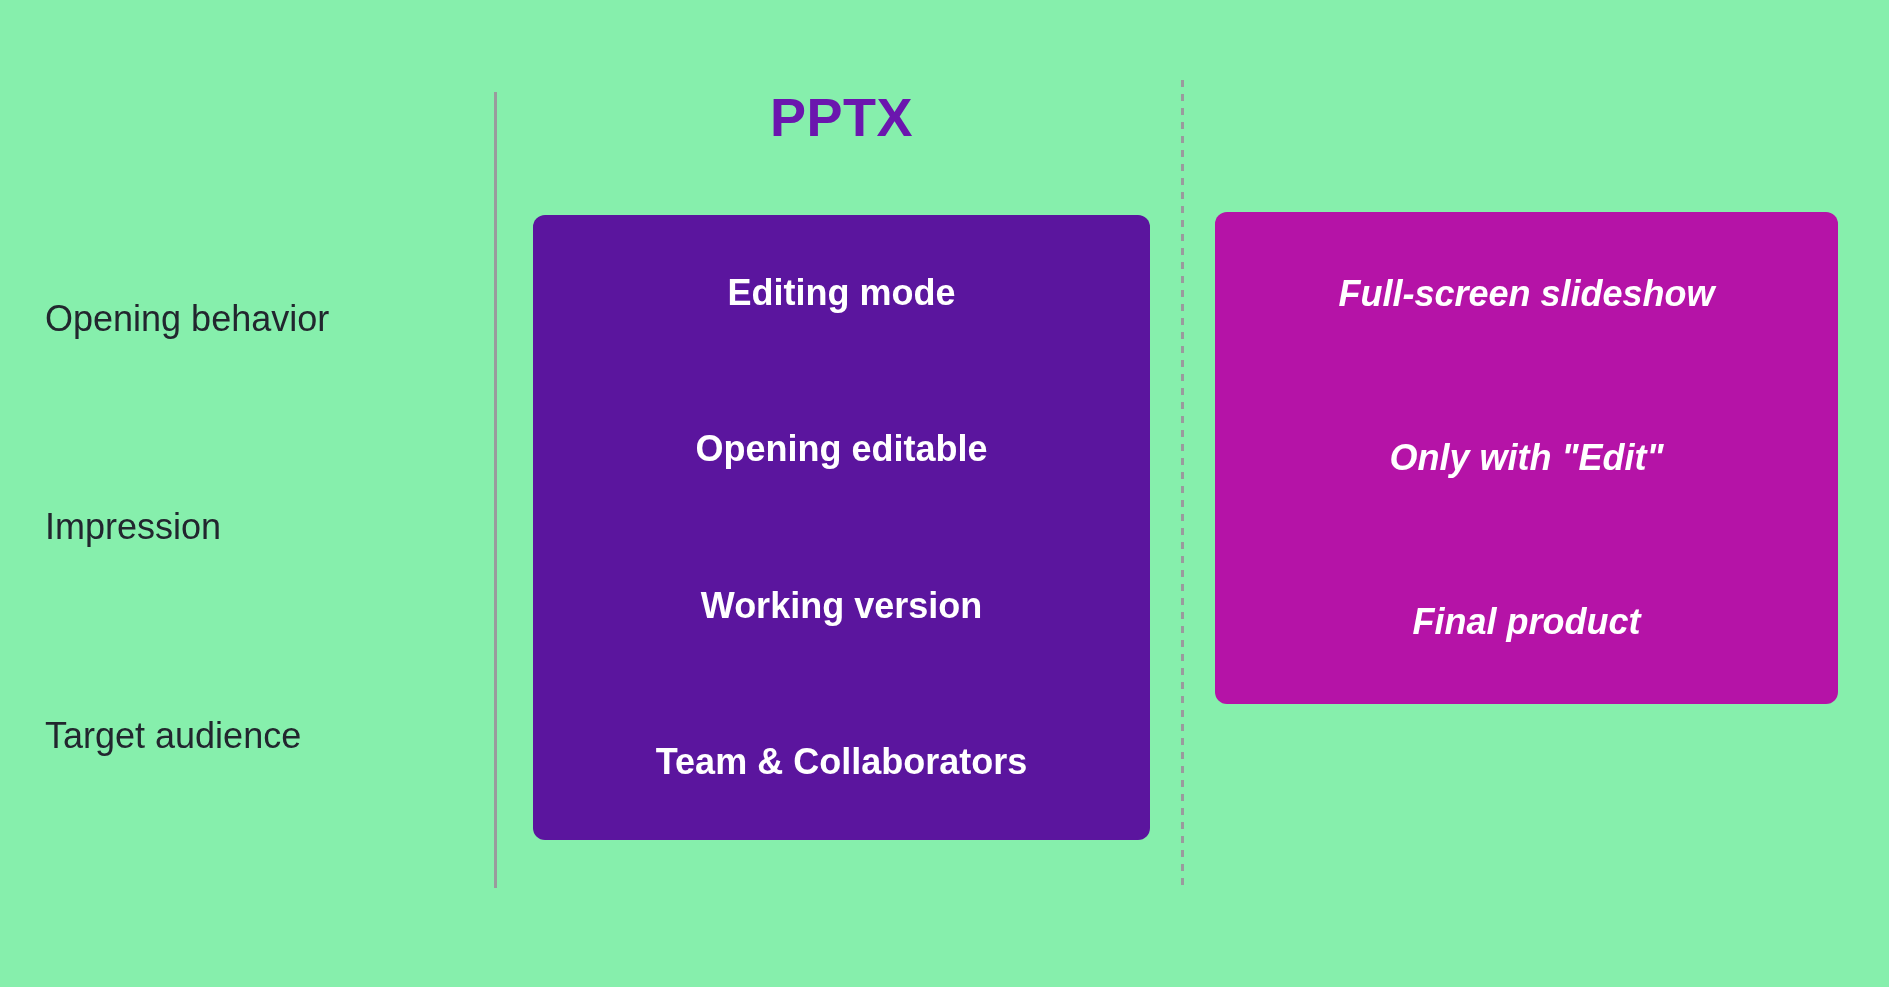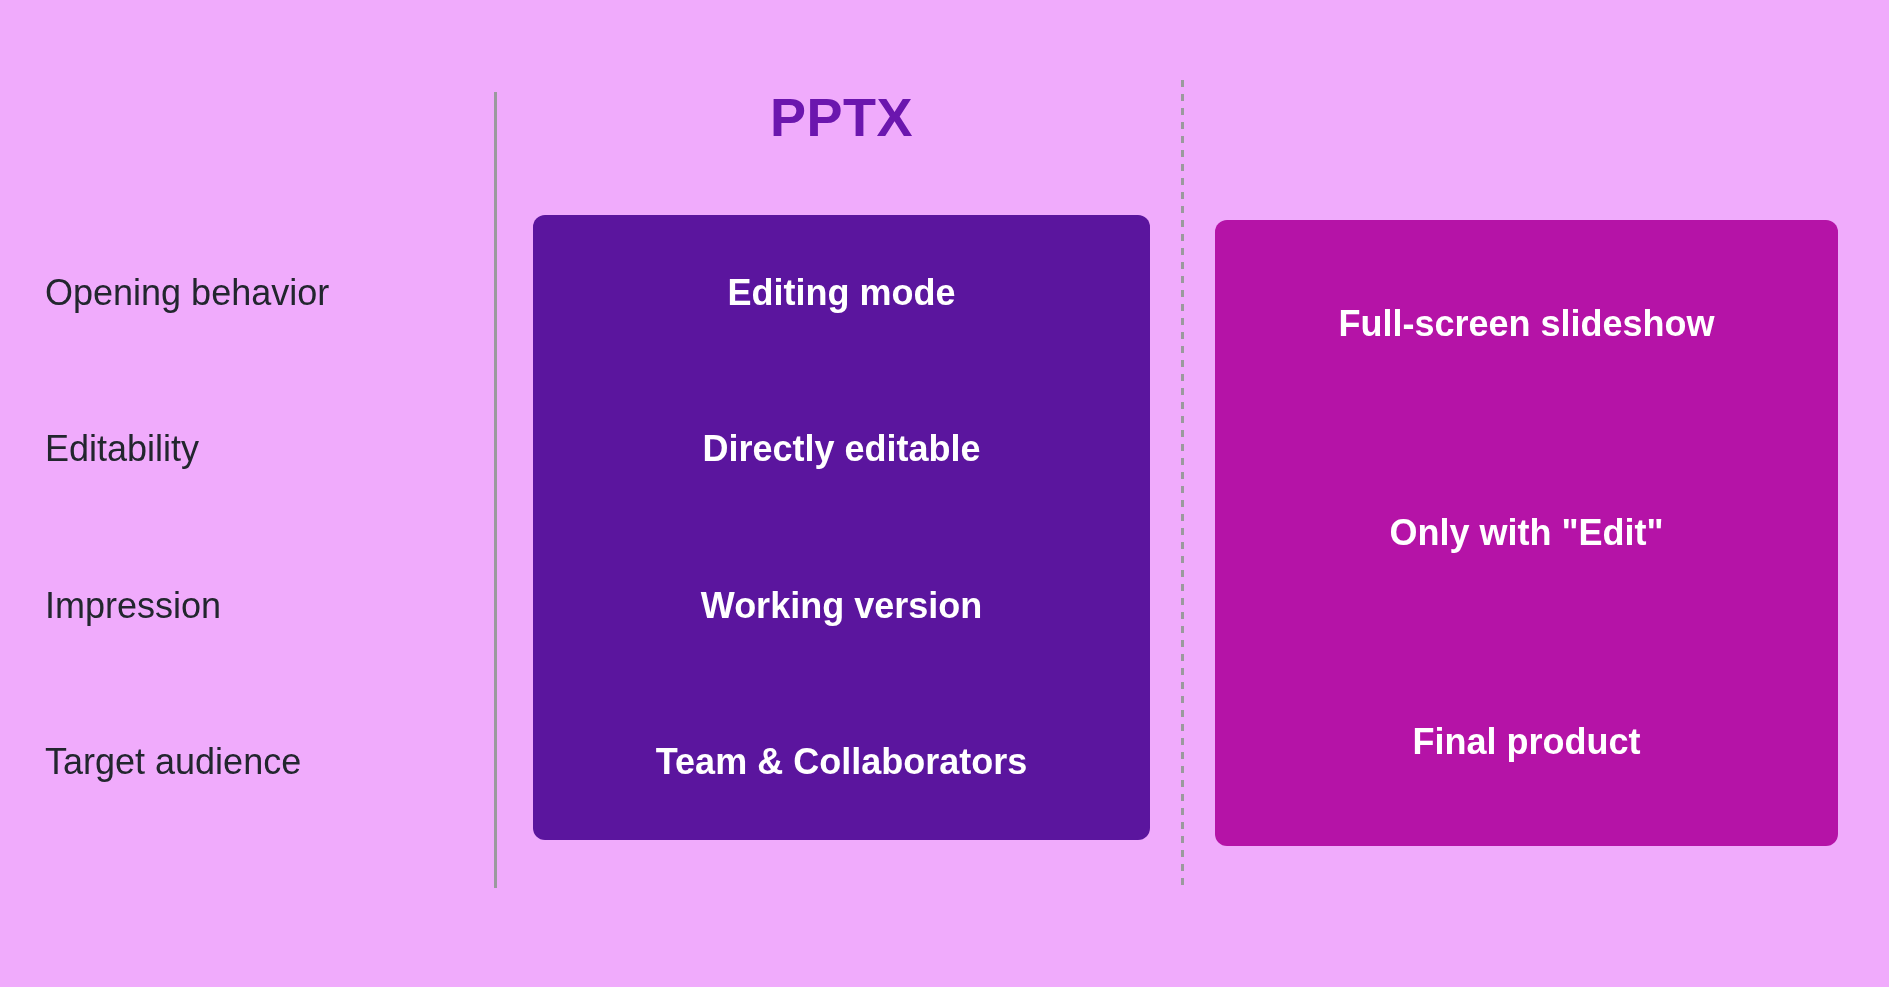--- a/index.html
+++ b/index.html
@@ -11,21 +11,21 @@
     width: 1889px;
     height: 987px;
     font-family: "Liberation Sans", sans-serif;
     overflow: hidden;
   }
 
   #stage {
     position: relative;
     width: 1889px;
     height: 987px;
-    background: #f0abfc;
+    background: #86efac;
   }
 
   
   .divider-solid {
     position: absolute;
     left: 494px;
     top: 92px;
     width: 3px;
     height: 796px;
     background: #9a9a9d;
@@ -93,24 +93,25 @@
   }
   #card-pptx {
     left: 533px;
     top: 215px;
     width: 617px;
     height: 625px;
     background: #5B159E;
   }
   #card-ppsx {
     left: 1215px;
-    top: 220px;
+    top: 212px;
     width: 623px;
-    height: 626px;
+    height: 492px;
     background: #B513A7;
+    font-style: italic;
   }
   .card-cell {
     flex: 1 1 0;
     display: flex;
     align-items: center;
     justify-content: center;
     color: #ffffff;
     font-size: 36px;
     font-weight: bold;
     text-align: center;
@@ -125,28 +126,27 @@
 <div id="stage">
 
   <div class="divider-solid"></div>
   <div class="divider-dotted"></div>
 
   <div class="col-header" id="header-pptx">PPTX</div>
 
 
   <div class="row-labels">
     <div class="row-label">Opening behavior</div>
-    <div class="row-label">Editability</div>
     <div class="row-label">Impression</div>
     <div class="row-label">Target audience</div>
   </div>
 
   <div class="card" id="card-pptx">
     <div class="card-cell">Editing mode</div>
-    <div class="card-cell">Directly editable</div>
+    <div class="card-cell">Opening editable</div>
     <div class="card-cell">Working version</div>
     <div class="card-cell">Team &amp; Collaborators</div>
   </div>
 
   <div class="card" id="card-ppsx">
     <div class="card-cell">Full-screen slideshow</div>
     <div class="card-cell">Only with "Edit"</div>
     <div class="card-cell">Final product</div>
   </div>
 

